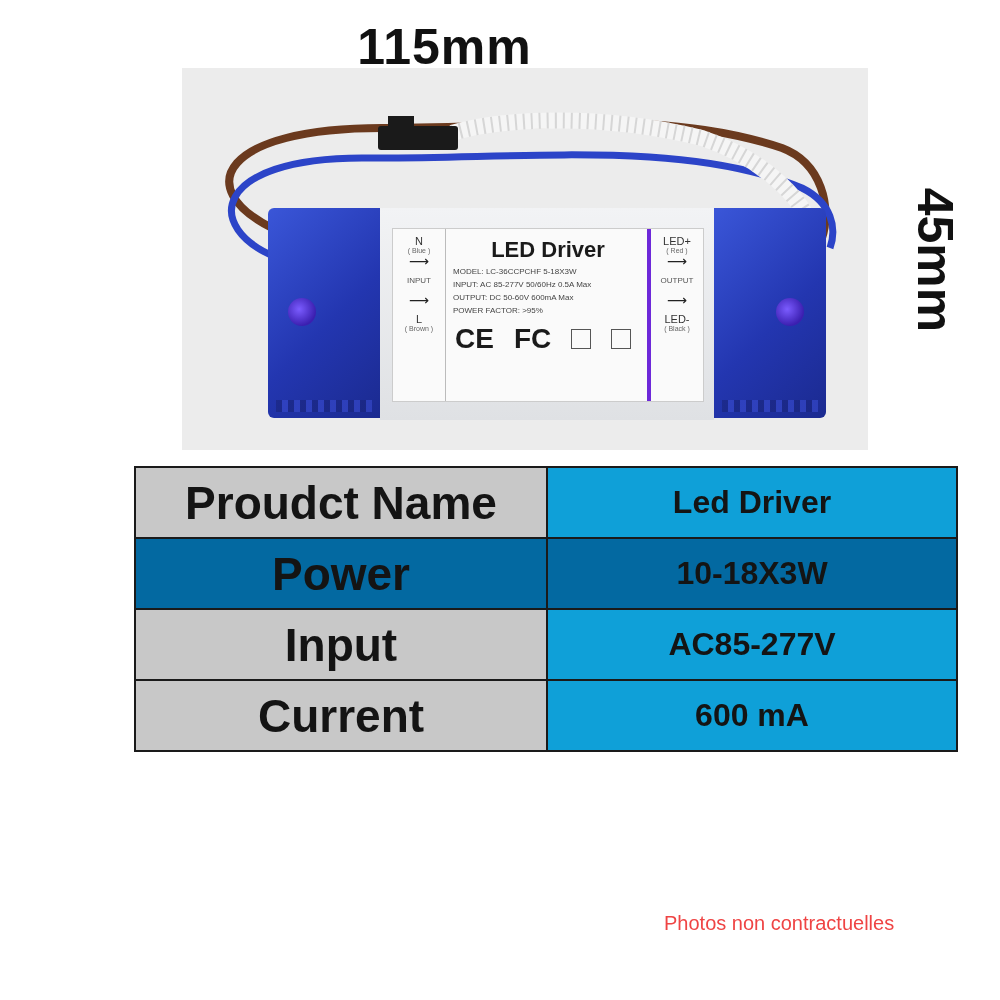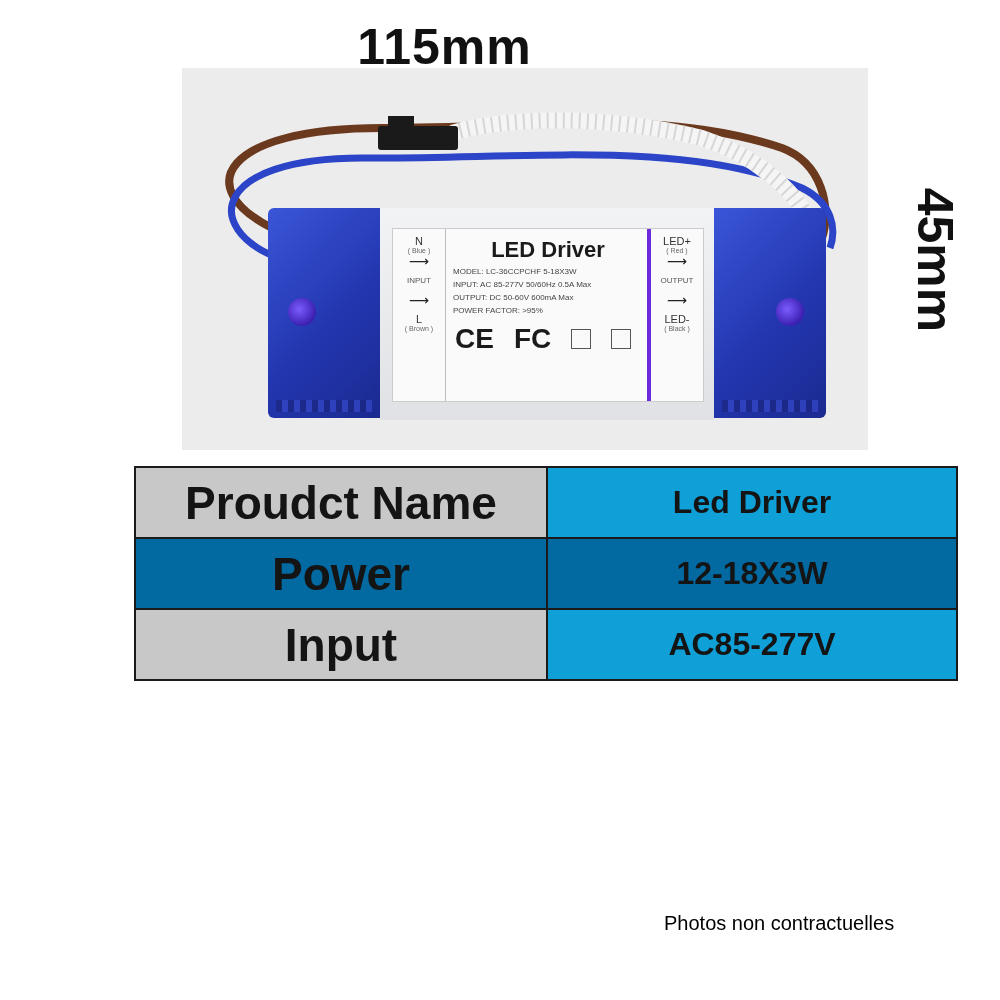--- a/index.html
+++ b/index.html
@@ -35,21 +35,21 @@
   .cert .small { font-size: 14px; font-weight: 400; border: 1px solid #555; width: 18px; height: 18px; display: inline-block; }
 
   .spec-table { position: absolute; left: 86px; top: 466px; width: 824px; border-collapse: collapse; margin-left: 48px; }
   .spec-table td { border: 2px solid #1a1a1a; height: 69px; padding: 0; text-align: center; font-weight: 700; color: #141414; }
   .spec-table td.key { width: 410px; font-size: 46px; }
   .spec-table td.val { font-size: 32px; }
   .spec-table tr.shaded td.key { background: #c8c8c8; }
   .spec-table tr.shaded td.val { background: #0fa0d8; }
   .spec-table tr.plain td { background: #0369a1; }
 
-  .disclaimer { position: absolute; left: 664px; top: 912px; font-size: 20px; color: #000000; }
+  .disclaimer { position: absolute; left: 664px; top: 912px; font-size: 20px; color: #ef4444; }
 </style>
 </head>
 <body>
 
 <div class="dim-width">115mm</div>
 <div class="dim-height">
   <span>45mm</span>
 </div>
 
 <div class="photo">
@@ -110,22 +110,26 @@
 </div>
 
 <table class="spec-table">
   <tbody>
       <tr class="shaded">
     <td class="key">Proudct Name</td>
     <td class="val">Led Driver</td>
   </tr>
   <tr class="plain">
     <td class="key">Power</td>
-    <td class="val">12-18X3W</td>
+    <td class="val">10-18X3W</td>
   </tr>
   <tr class="shaded">
     <td class="key">Input</td>
     <td class="val">AC85-277V</td>
+  </tr>
+  <tr class="shaded">
+    <td class="key">Current</td>
+    <td class="val">600 mA</td>
   </tr>
 </tbody>
   </table>
 
 <div class="disclaimer">Photos non contractuelles</div>
 
 </body></html>

